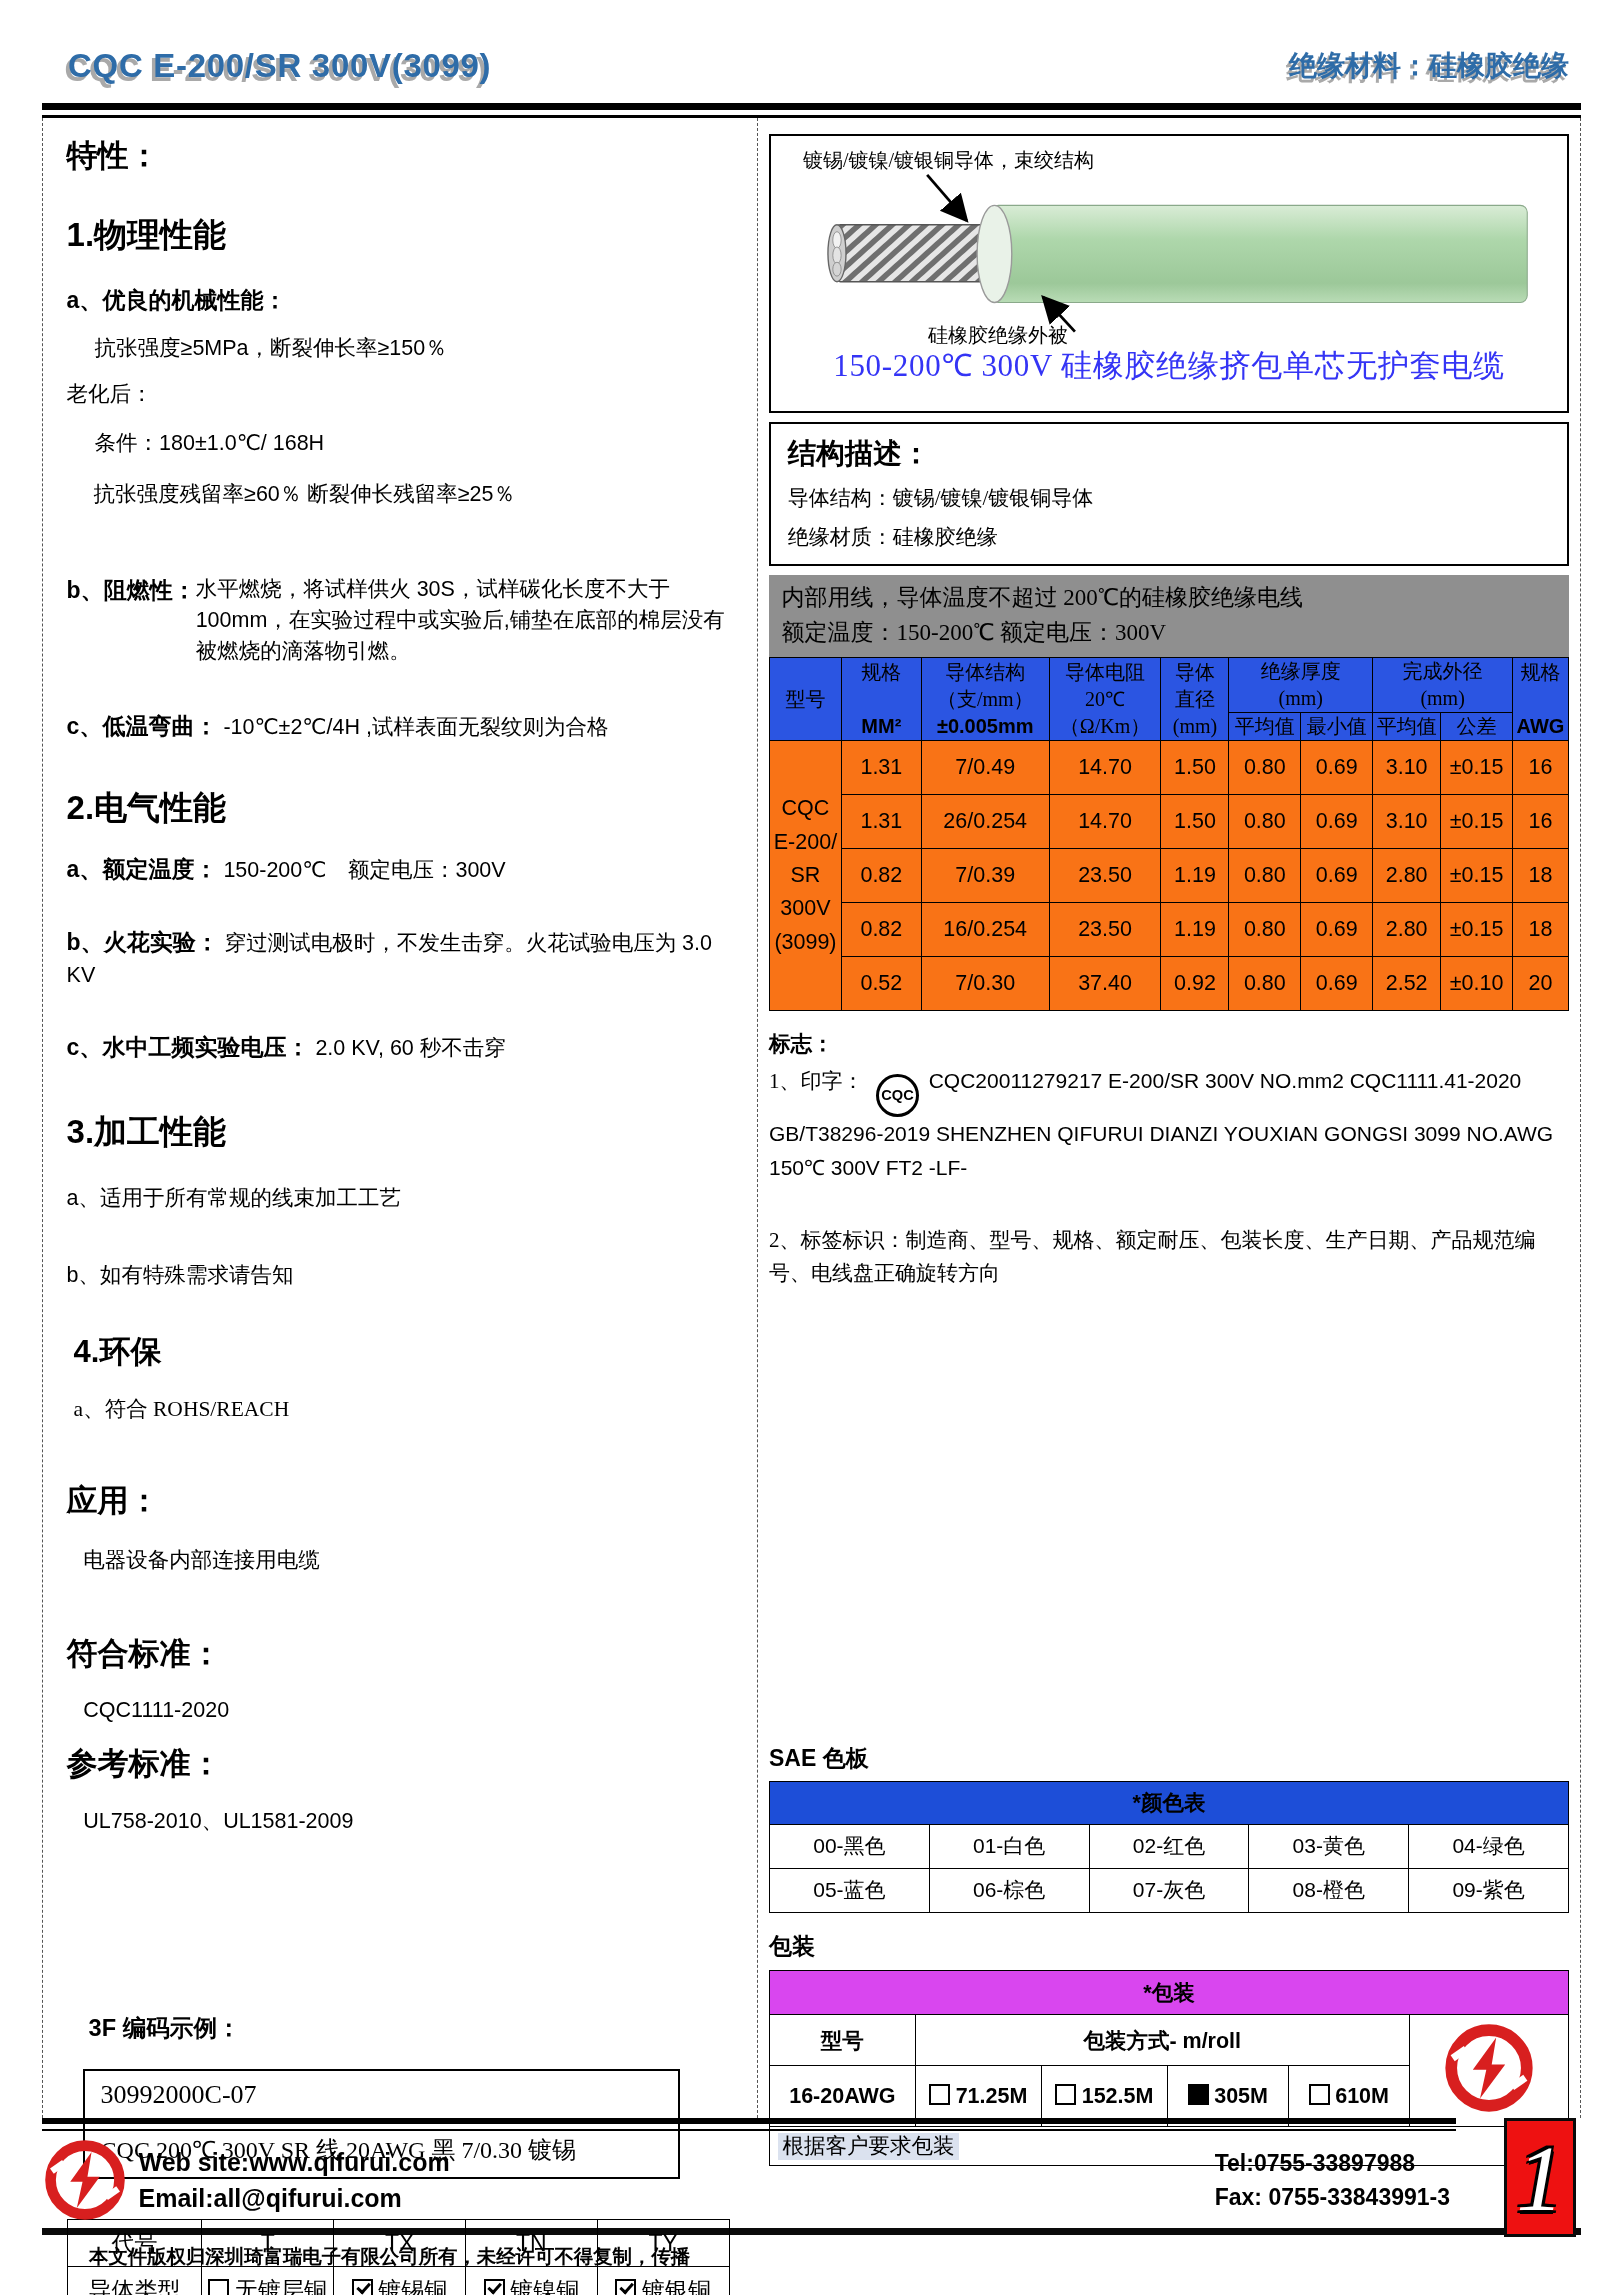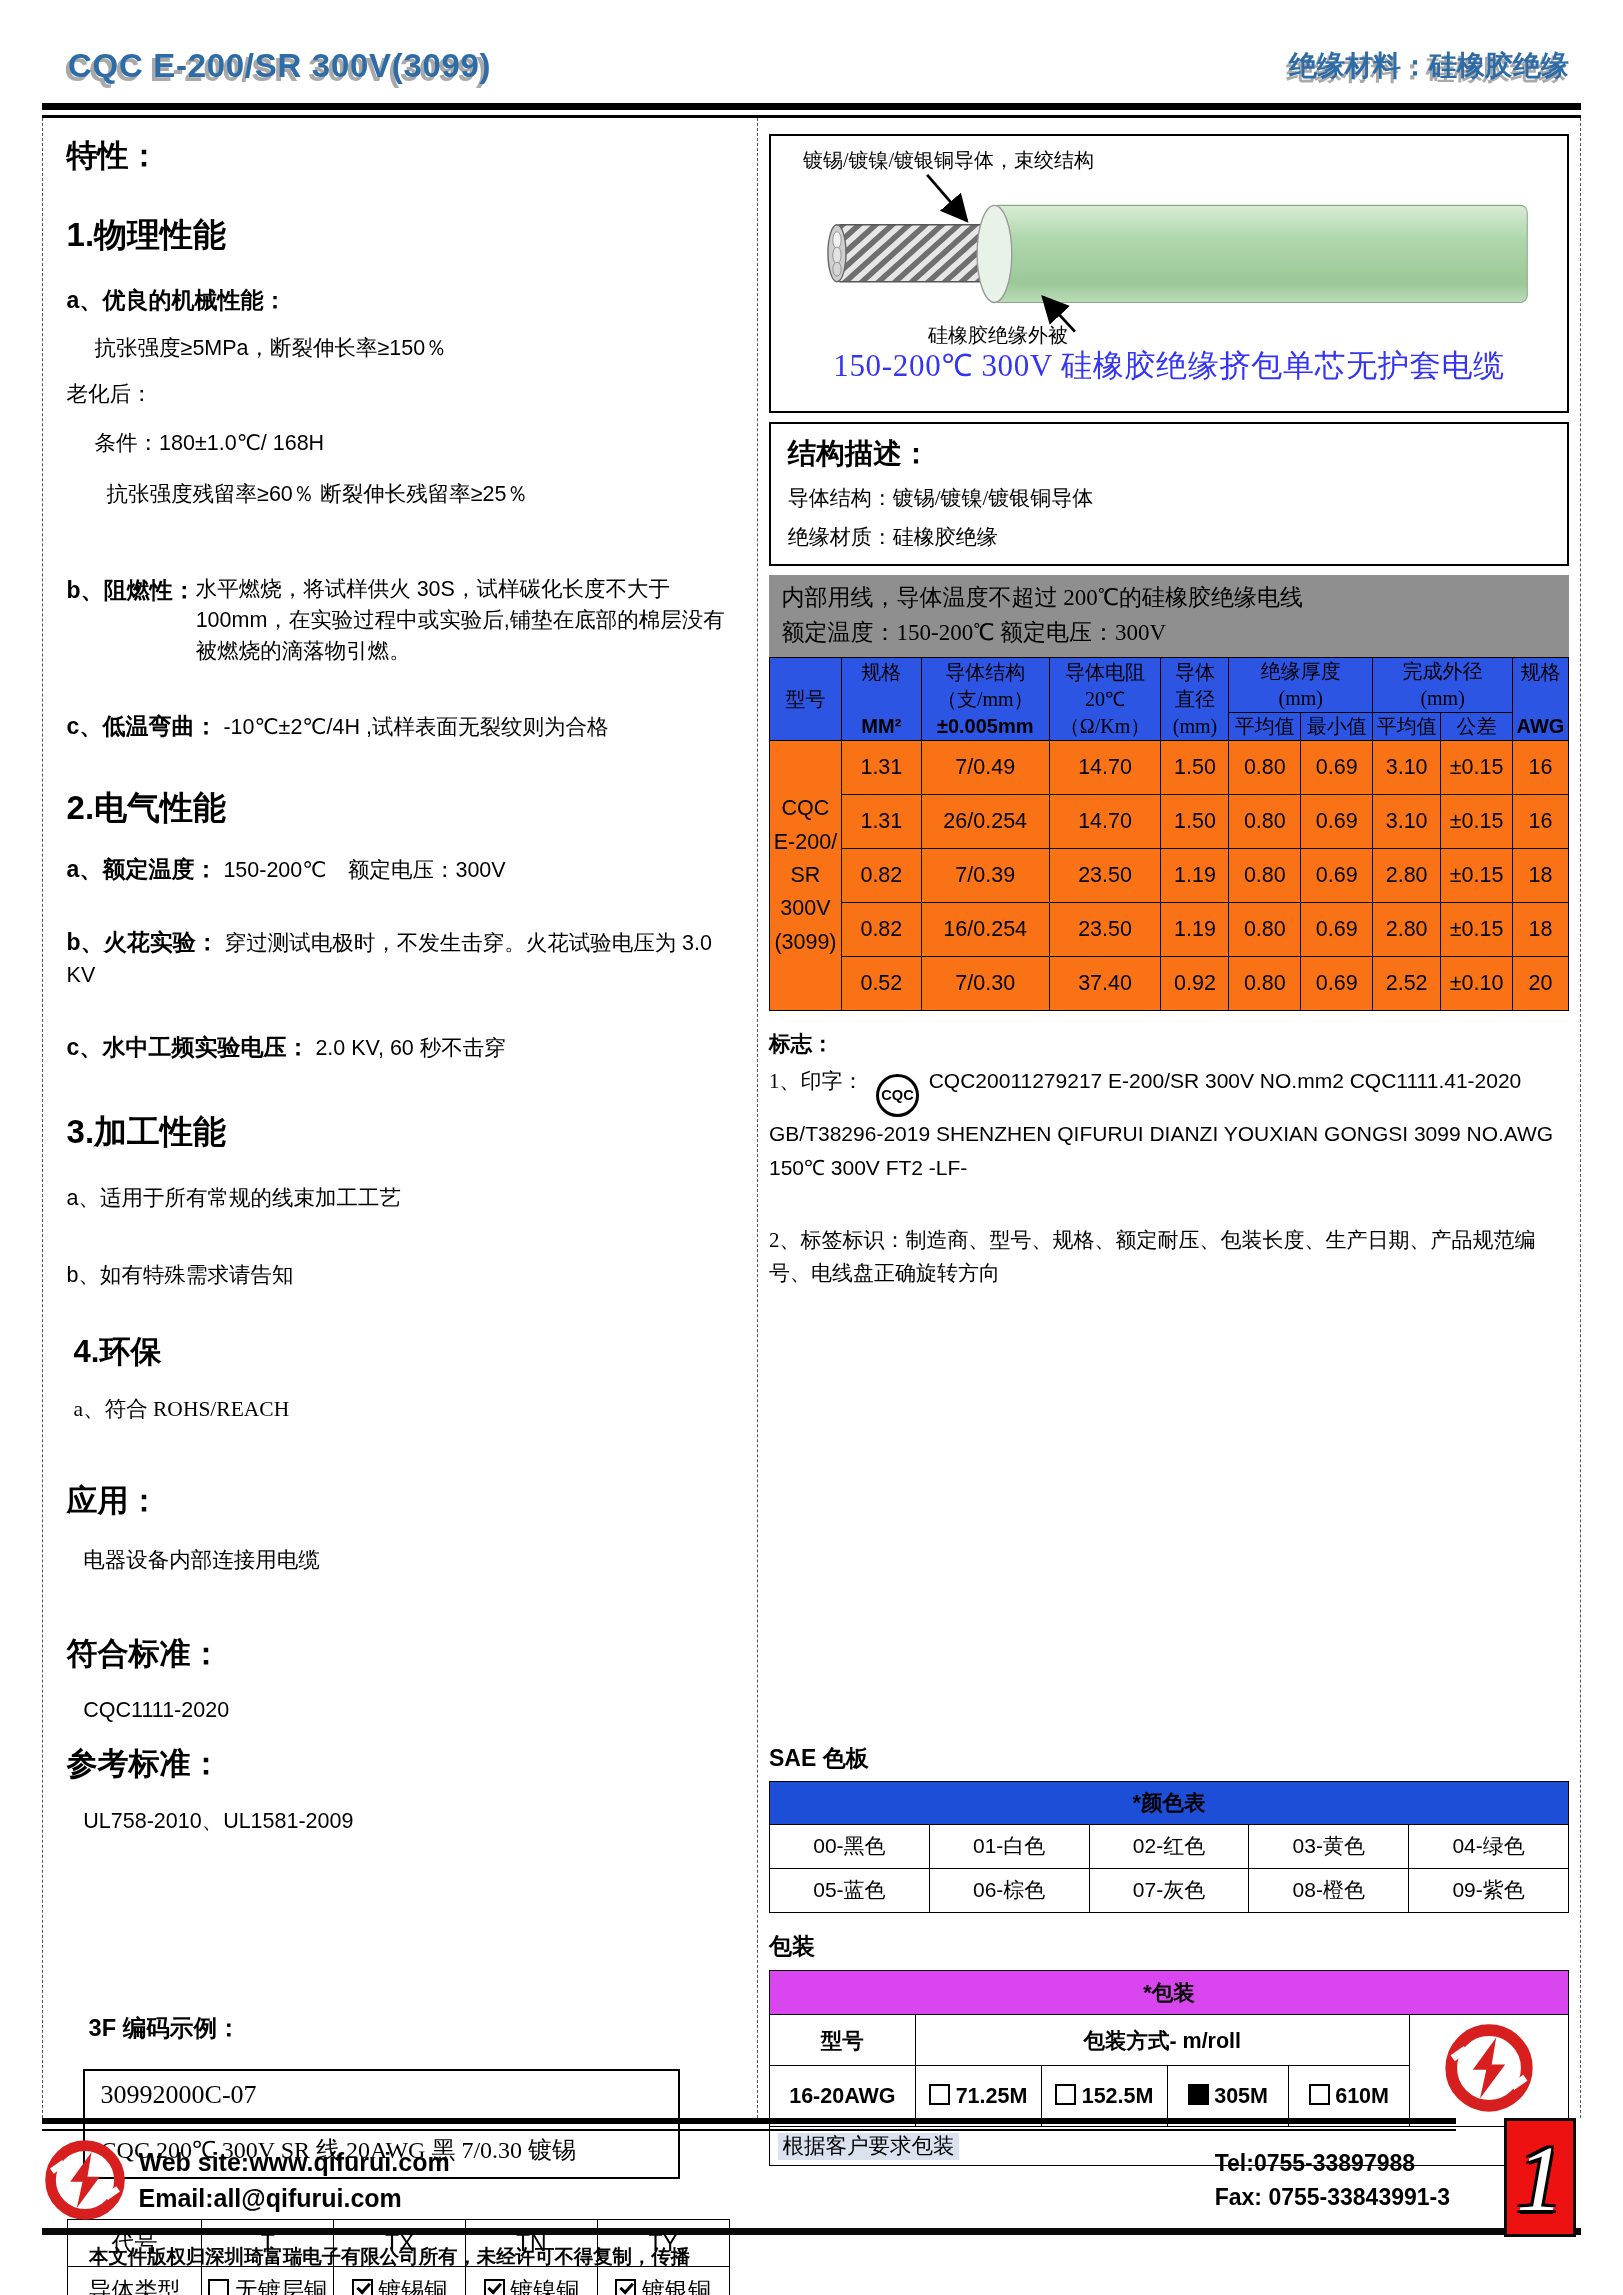--- a/index.html
+++ b/index.html
@@ -142,21 +142,21 @@
 <div class="cols">
 
   <div class="col-l">
     <div class="h-big">特性：</div>
 
     <div class="h-num" style="margin-top:36px">1.物理性能</div>
     <div class="t32 lbl" style="margin-top:26px;font-size:23px">a、优良的机械性能：</div>
     <div class="t32" style="margin-top:15.3px;margin-left:28px">抗张强度≥5MPa，断裂伸长率≥150％</div>
     <div class="t32" style="margin-top:15.3px">老化后：</div>
     <div class="t32" style="margin-top:18px;margin-left:28px">条件：180±1.0℃/ 168H</div>
-    <div class="t32" style="margin-top:19.4px;margin-left:40px">抗张强度残留率≥60％  断裂伸长残留率≥25％</div>
+    <div class="t32" style="margin-top:19.4px;margin-left:27px">抗张强度残留率≥60％  断裂伸长残留率≥25％</div>
 
     <div class="row-flex t32" style="margin-top:64px">
       <span class="lead lbl" style="font-size:23px">b、阻燃性：</span>
       <span>水平燃烧，将试样供火 30S，试样碳化长度不大于 100mm，在实验过程中或实验后,铺垫在底部的棉层没有被燃烧的滴落物引燃。</span>
     </div>
 
     <div class="t32" style="margin-top:42px">
       <span class="lbl" style="font-size:23px">c、低温弯曲：</span>
       <span>-10℃±2℃/4H ,试样表面无裂纹则为合格</span>
     </div>

